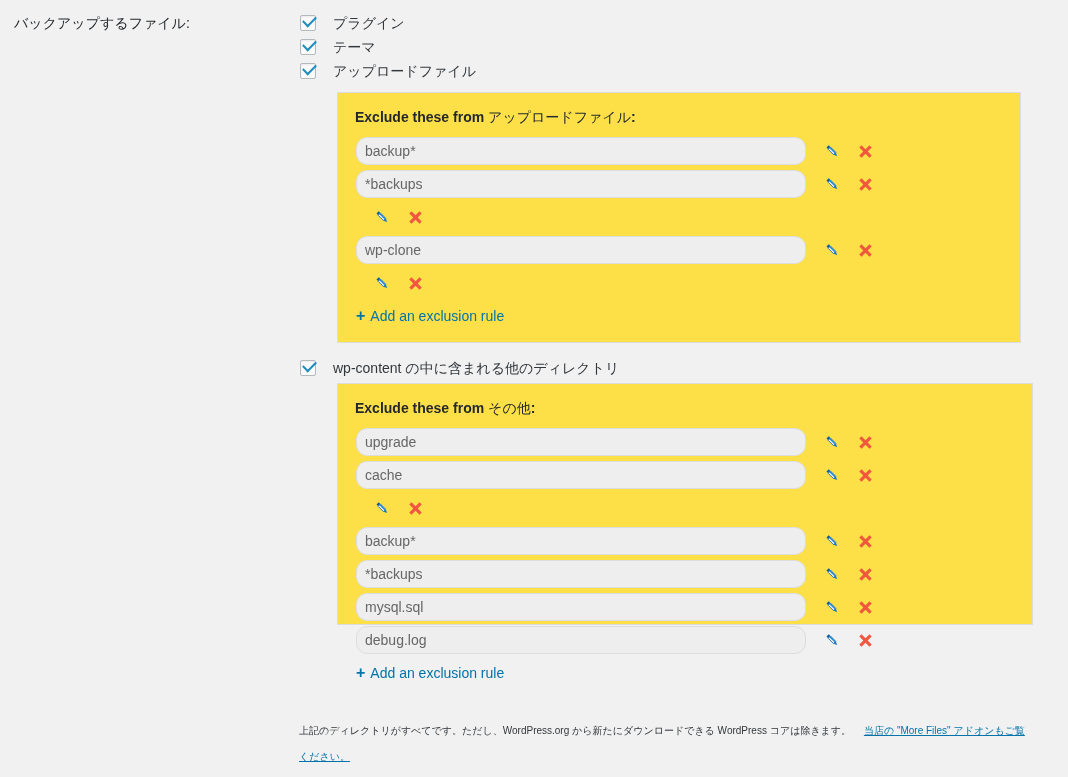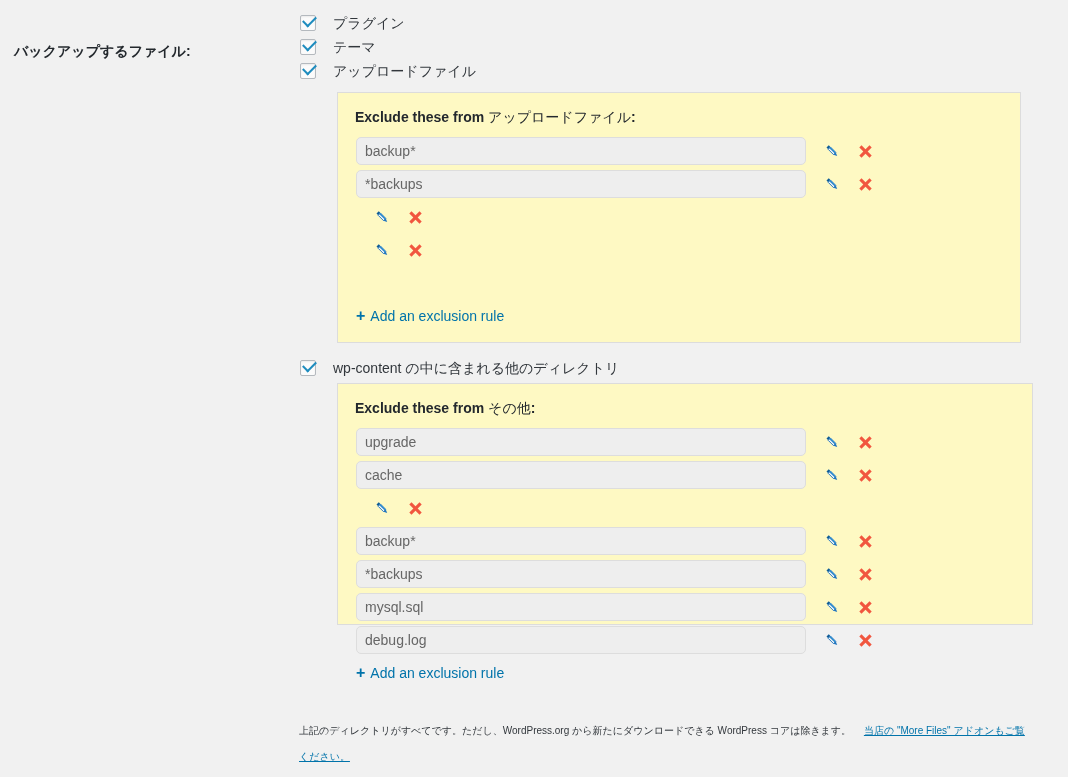--- a/index.html
+++ b/index.html
@@ -15,24 +15,23 @@
     width: 1068px; height: 777px;
     background: #f1f1f1;
   }
 
   
   .row-label {
     position: absolute;
     left: 14px; top: 14px;
     width: 270px;
     font-size: 14px;
-    font-weight: bold;
+    font-weight: normal;
     color: #23282d;
     line-height: 1.4;
-    margin-top: 28px;
   }
 
   
   .cb-list {
     position: absolute;
     left: 300px; top: 12px;
   }
   .cb-row {
     display: flex;
     align-items: flex-start;
@@ -68,21 +67,21 @@
   
   .cb-row.standalone {
     position: absolute;
     left: 300px;
   }
 
   
   .panel {
     position: absolute;
     border: 1px solid #dcdcdc;
-    background: #fef9c3;
+    background: #fde047;
   }
   .panel-title {
     position: absolute;
     left: 17px; top: 16px;
     font-size: 14px;
     font-weight: bold;
     color: #23282d;
     white-space: nowrap;
   }
   .panel-title .jp { font-weight: normal; }
@@ -96,21 +95,21 @@
   }
   .rule-input {
     width: 450px; height: 28px;
     background: #eeeeee;
     border: 1px solid #dddddd;
     color: #666666;
     font-size: 14px;
     font-family: "Liberation Sans", sans-serif;
     padding: 0 8px;
     outline: none;
-    border-radius: 5px;
+    border-radius: 11px;
   }
   .icon-btn {
     width: 20px; height: 28px;
     display: flex; align-items: center; justify-content: center;
     cursor: pointer;
     background: none; border: none; padding: 0;
   }
   .icon-pencil { margin-left: 16px; }
   .icon-x { margin-left: 13px; }
 
@@ -236,20 +235,41 @@
             <span class="icon-btn icon-x">
               <svg width="15" height="15" viewBox="0 0 15 15">
                 <g stroke="#f1563f" stroke-width="3.1" stroke-linecap="butt">
                   <line x1="2.4" y1="2.4" x2="12.6" y2="12.6"></line>
                   <line x1="12.6" y1="2.4" x2="2.4" y2="12.6"></line>
                 </g>
               </svg>
             </span>
           </div>
           <div class="rule-row">
+            <input type="text" class="rule-input" value="wp-clone" style="">
+            <span class="icon-btn icon-pencil">
+              <svg width="17" height="17" viewBox="0 0 17 17">
+                <g transform="rotate(-45 8.5 8.5)">
+                  <rect x="7" y="1.5" width="3.2" height="2.4" fill="#0f5c96"></rect>
+                  <rect x="7" y="3.9" width="3.2" height="7.6" fill="#f7f7f7" stroke="#1e73be" stroke-width="0.9"></rect>
+                  <rect x="8.6" y="3.9" width="1.6" height="7.6" fill="#2e8bce"></rect>
+                  <polygon points="7,11.5 10.2,11.5 8.6,15" fill="#1e73be"></polygon>
+                </g>
+              </svg>
+            </span>
+            <span class="icon-btn icon-x">
+              <svg width="15" height="15" viewBox="0 0 15 15">
+                <g stroke="#f1563f" stroke-width="3.1" stroke-linecap="butt">
+                  <line x1="2.4" y1="2.4" x2="12.6" y2="12.6"></line>
+                  <line x1="12.6" y1="2.4" x2="2.4" y2="12.6"></line>
+                </g>
+              </svg>
+            </span>
+          </div>
+          <div class="rule-row">
             <span class="icon-btn icon-pencil">
               <svg width="17" height="17" viewBox="0 0 17 17">
                 <g transform="rotate(-45 8.5 8.5)">
                   <rect x="7" y="1.5" width="3.2" height="2.4" fill="#0f5c96"></rect>
                   <rect x="7" y="3.9" width="3.2" height="7.6" fill="#f7f7f7" stroke="#1e73be" stroke-width="0.9"></rect>
                   <rect x="8.6" y="3.9" width="1.6" height="7.6" fill="#2e8bce"></rect>
                   <polygon points="7,11.5 10.2,11.5 8.6,15" fill="#1e73be"></polygon>
                 </g>
               </svg>
             </span>

